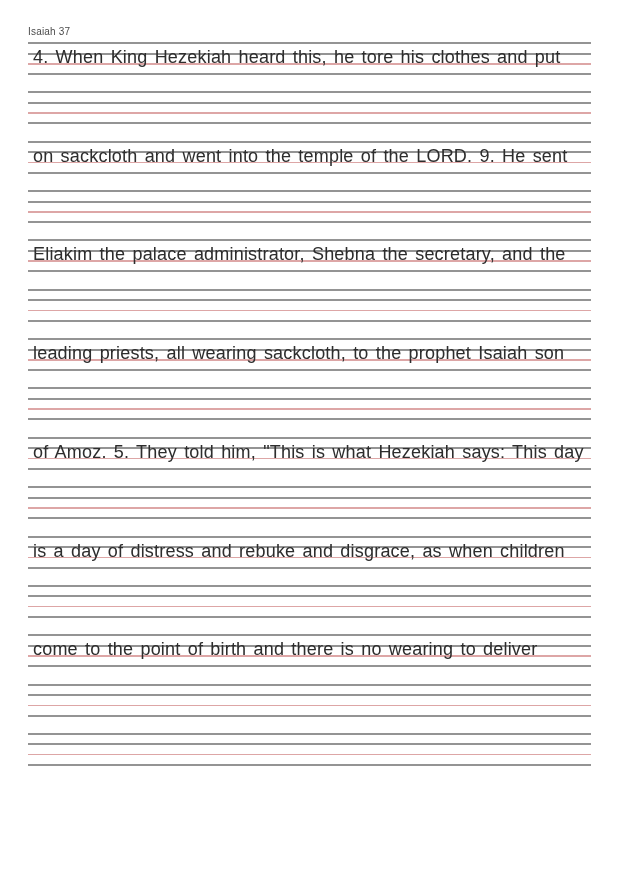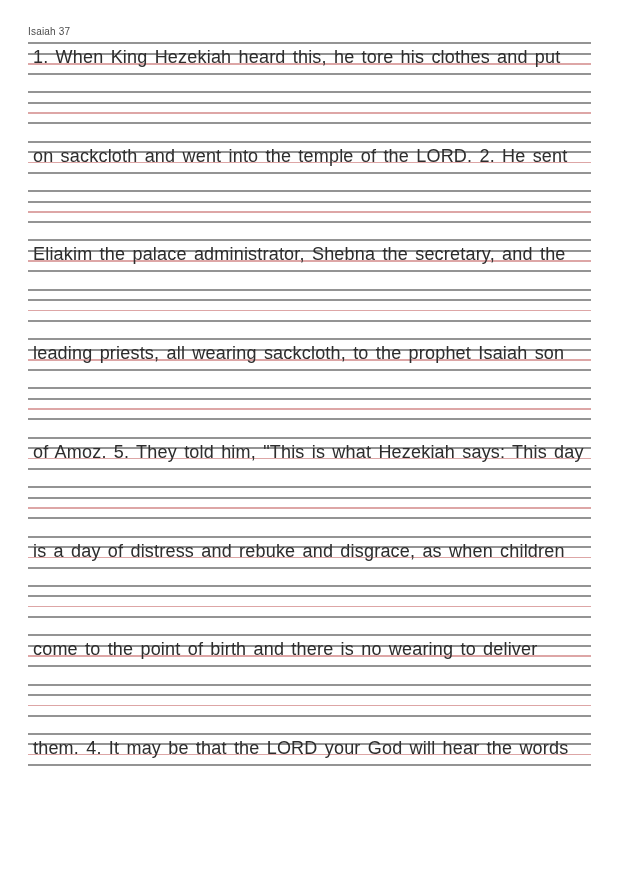--- a/index.html
+++ b/index.html
@@ -126,23 +126,22 @@
       <div class="guide-line" style="top: 732.9px; background: rgb(148, 148, 148);"></div>
       <div class="guide-line" style="top: 743.4px; background: rgb(148, 148, 148);"></div>
       <div class="guide-line red" style="top: 753.9px; background: rgb(221, 166, 166);"></div>
       <div class="guide-line" style="top: 763.9px; background: rgb(148, 148, 148);"></div>
       <div class="guide-line" style="top: 782.25px; background: rgb(148, 148, 148);"></div>
       <div class="guide-line" style="top: 792.75px; background: rgb(148, 148, 148);"></div>
       <div class="guide-line red" style="top: 803.25px; background: rgb(221, 166, 166);"></div>
       <div class="guide-line" style="top: 813.25px; background: rgb(148, 148, 148);"></div>
     </div>
 
-  <div class="text-line" style="--row:0">1. When King Hezekiah heard this, he tore his clothes and put</div>
-  <div class="text-line" style="--row:1">on sackcloth and went into the temple of the LORD. 2. He sent</div>
+  <div class="text-line" style="--row:0">4. When King Hezekiah heard this, he tore his clothes and put</div>
+  <div class="text-line" style="--row:1">on sackcloth and went into the temple of the LORD. 9. He sent</div>
   <div class="text-line" style="--row:3">leading priests, all wearing sackcloth, to the prophet Isaiah son</div>
   <div class="text-line" style="--row:2">Eliakim the palace administrator, Shebna the secretary, and the</div>
   <div class="text-line" style="--row:4">of Amoz. 5. They told him, "This is what Hezekiah says: This day</div>
   <div class="text-line" style="--row:5">is a day of distress and rebuke and disgrace, as when children</div>
   <div class="text-line" style="--row:6">come to the point of birth and there is no wearing to deliver</div>
-  <div class="text-line" style="--row:7">them. 4. It may be that the LORD your God will hear the words</div>
 
   <div class="page-number">- 1 -</div>
 </div>
 
 </body></html>

